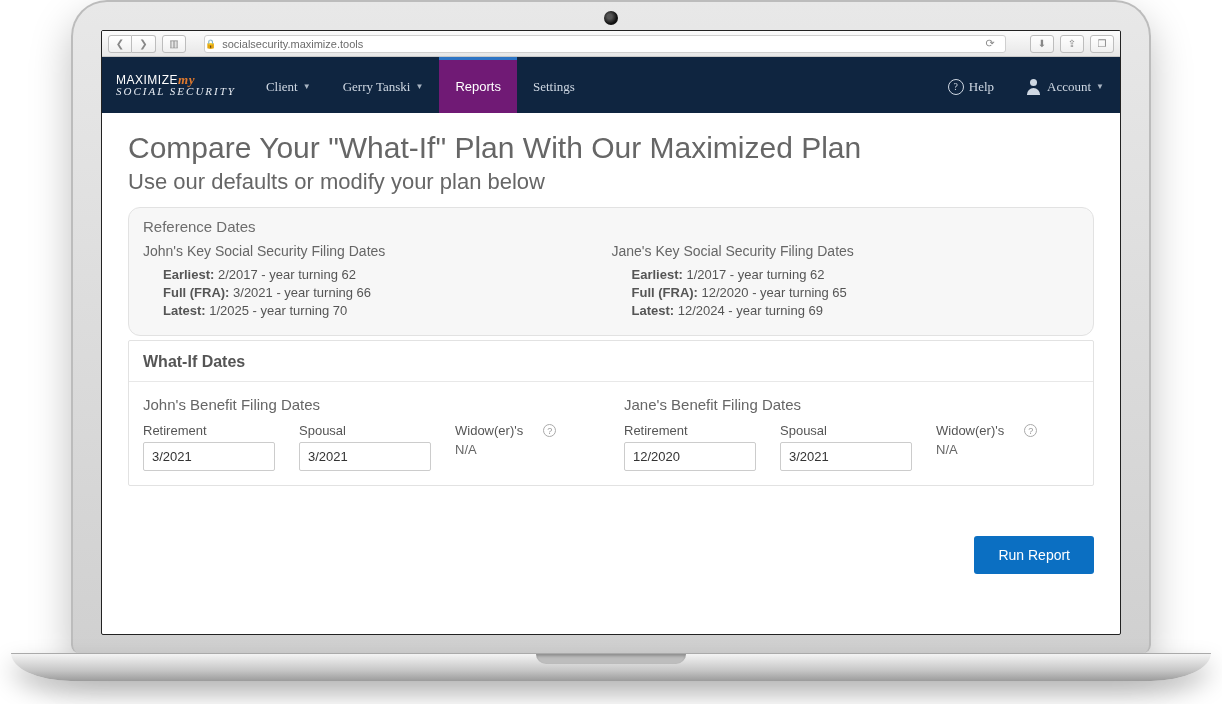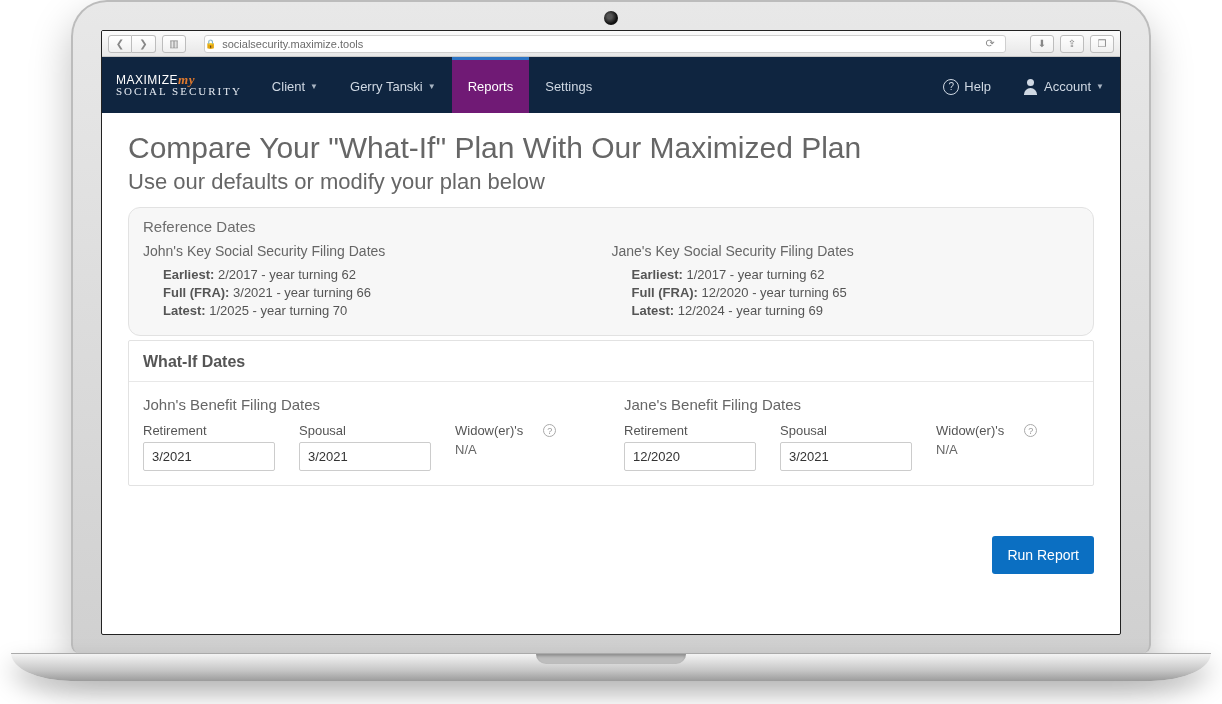--- a/index.html
+++ b/index.html
@@ -114,37 +114,37 @@
     align-items: stretch;
     font-size: 13px;
   }
   .brand {
     display: flex; flex-direction: column; justify-content: center;
     padding: 0 14px;
     line-height: 1;
   }
   .brand .l1 { font-family: Impact, "Arial Black", sans-serif; letter-spacing: .5px; font-size: 12px; color: #fff; }
   .brand .l1 .my { color: #e27a2d; font-style: italic; font-family: Georgia, serif; font-weight: bold; font-size: 13px; }
-  .brand .l2 { font-family: "Times New Roman", serif; font-size: 11px; letter-spacing: 2px; color: #e7ecf3; }
+  .brand .l2 { font-family: "Times New Roman", serif; font-size: 11px; letter-spacing: 2px; color: #e7ecf3; font-style: italic; }
   .nav-item {
     display: flex; align-items: center;
     padding: 0 16px;
     color: #cfd8e3;
     gap: 5px;
     white-space: nowrap;
     cursor: pointer;
   }
   .nav-item.active {
     background: #701a75;
     border-top: 3px solid #2d74c4;
     color: #fff;
     padding-top: 0;
     margin-top: -0px;
   }
-  .nav-item:not(.active) { border-top: 3px solid transparent; }
+  .nav-item:not(.active) { border-top: 3px solid transparent; font-family: Liberation Serif, serif; }
   .caret { font-size: 8px; opacity: .8; }
   .nav-spacer { flex: 1; }
   .nav-icon-circle {
     width: 16px; height: 16px; border: 1.5px solid #cfd8e3; border-radius: 50%;
     display: inline-flex; align-items: center; justify-content: center;
     font-size: 10px;
   }
   .avatar {
     width: 16px; height: 16px; position: relative;
   }
@@ -238,21 +238,21 @@
     border: 1px solid #aaa; border-radius: 50%;
     font-size: 9px; align-items: center; justify-content: center;
     color: #999;
   }
 
   .run-row { text-align: right; margin-top: 50px; }
   .run-btn {
     background: #0b6fc2;
     color: #fff;
     border: none;
-    padding: 11px 15px;
+    padding: 11px 24px;
     font-size: 14px;
     border-radius: 3px;
     cursor: pointer;
   }
 </style>
 </head>
 <body>
 
 <div class="laptop">
   <div class="lid">

